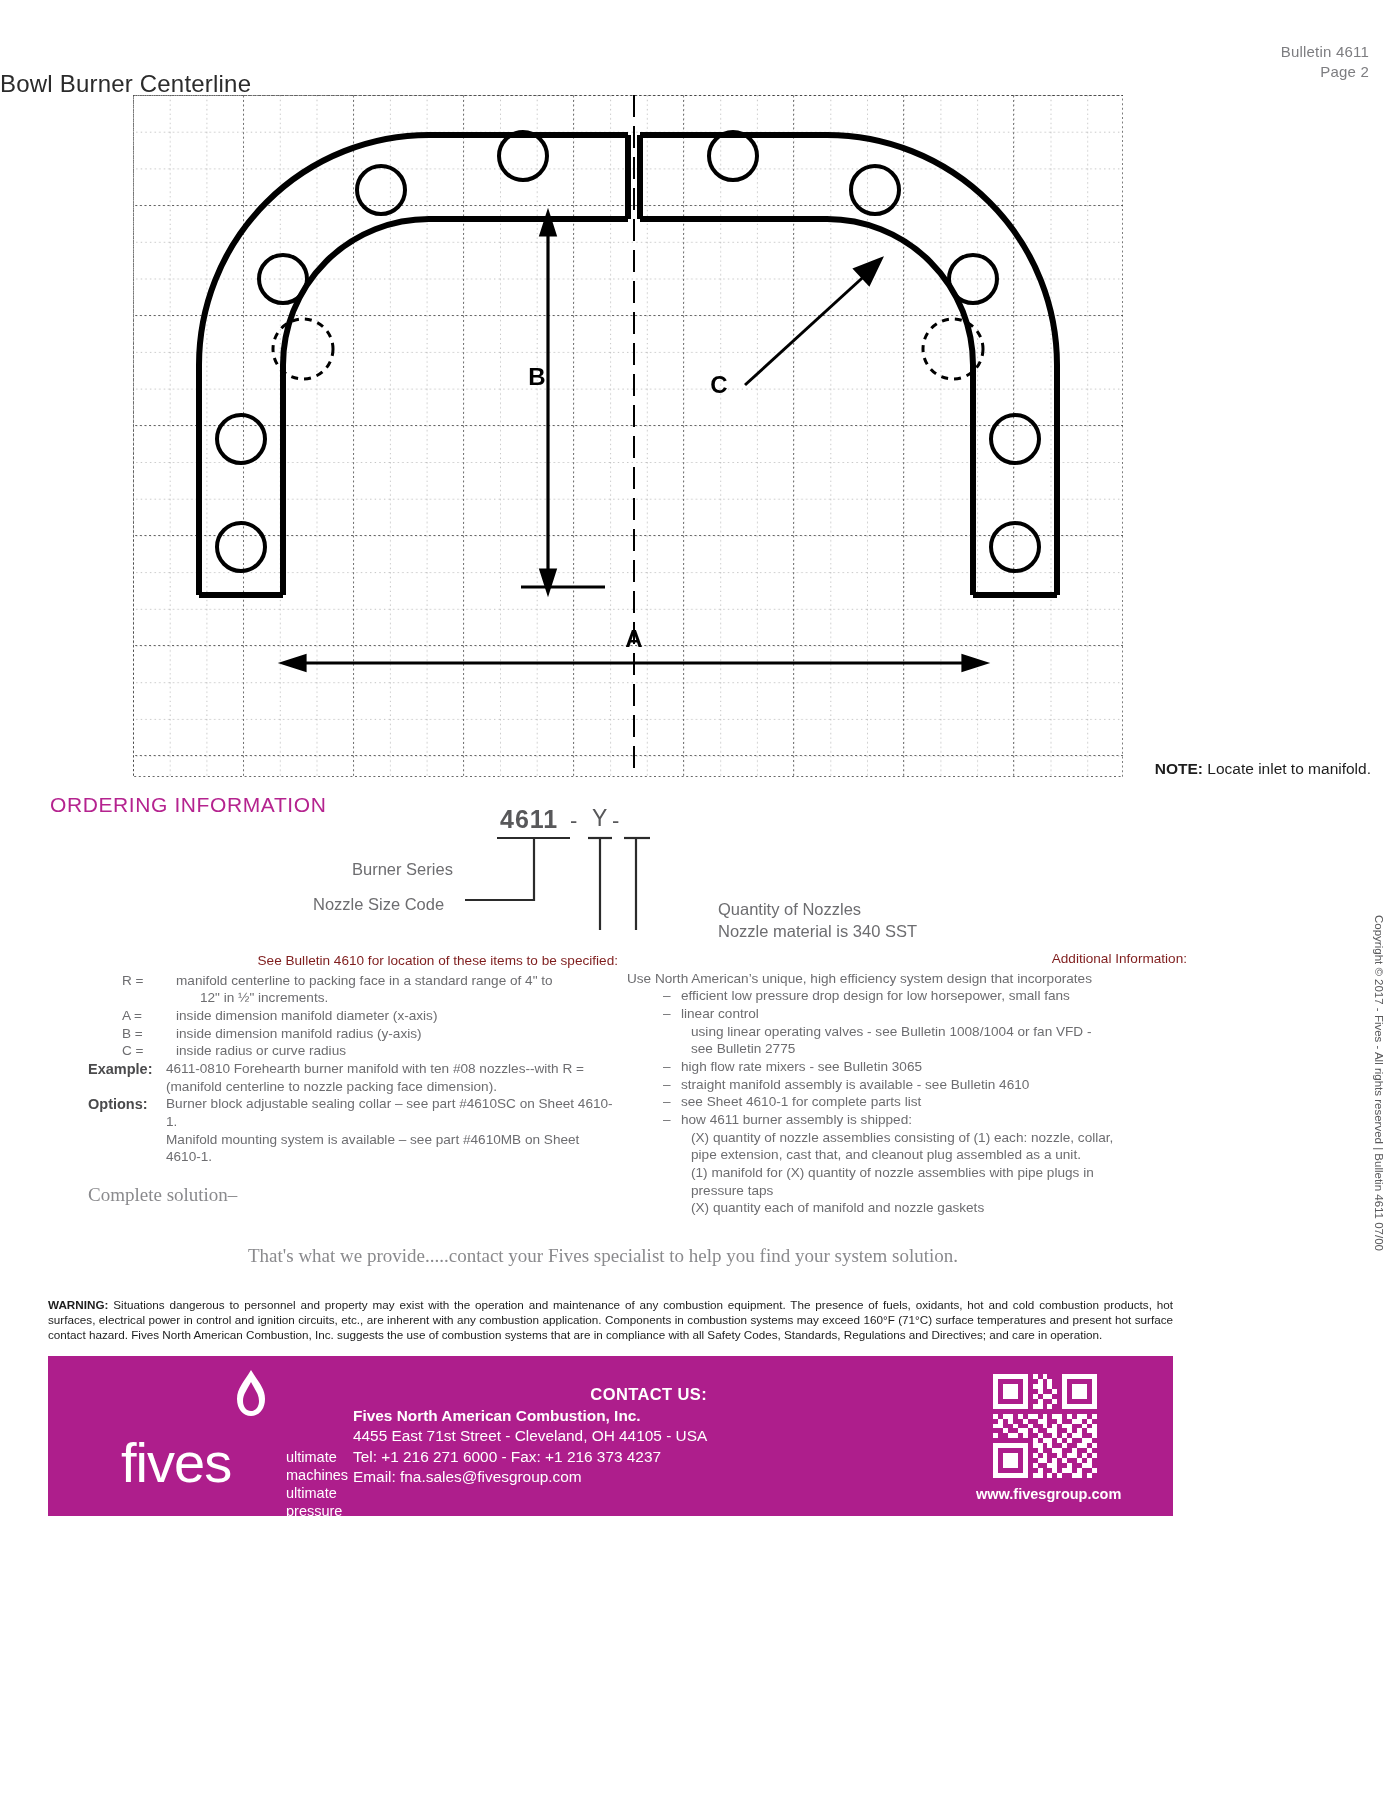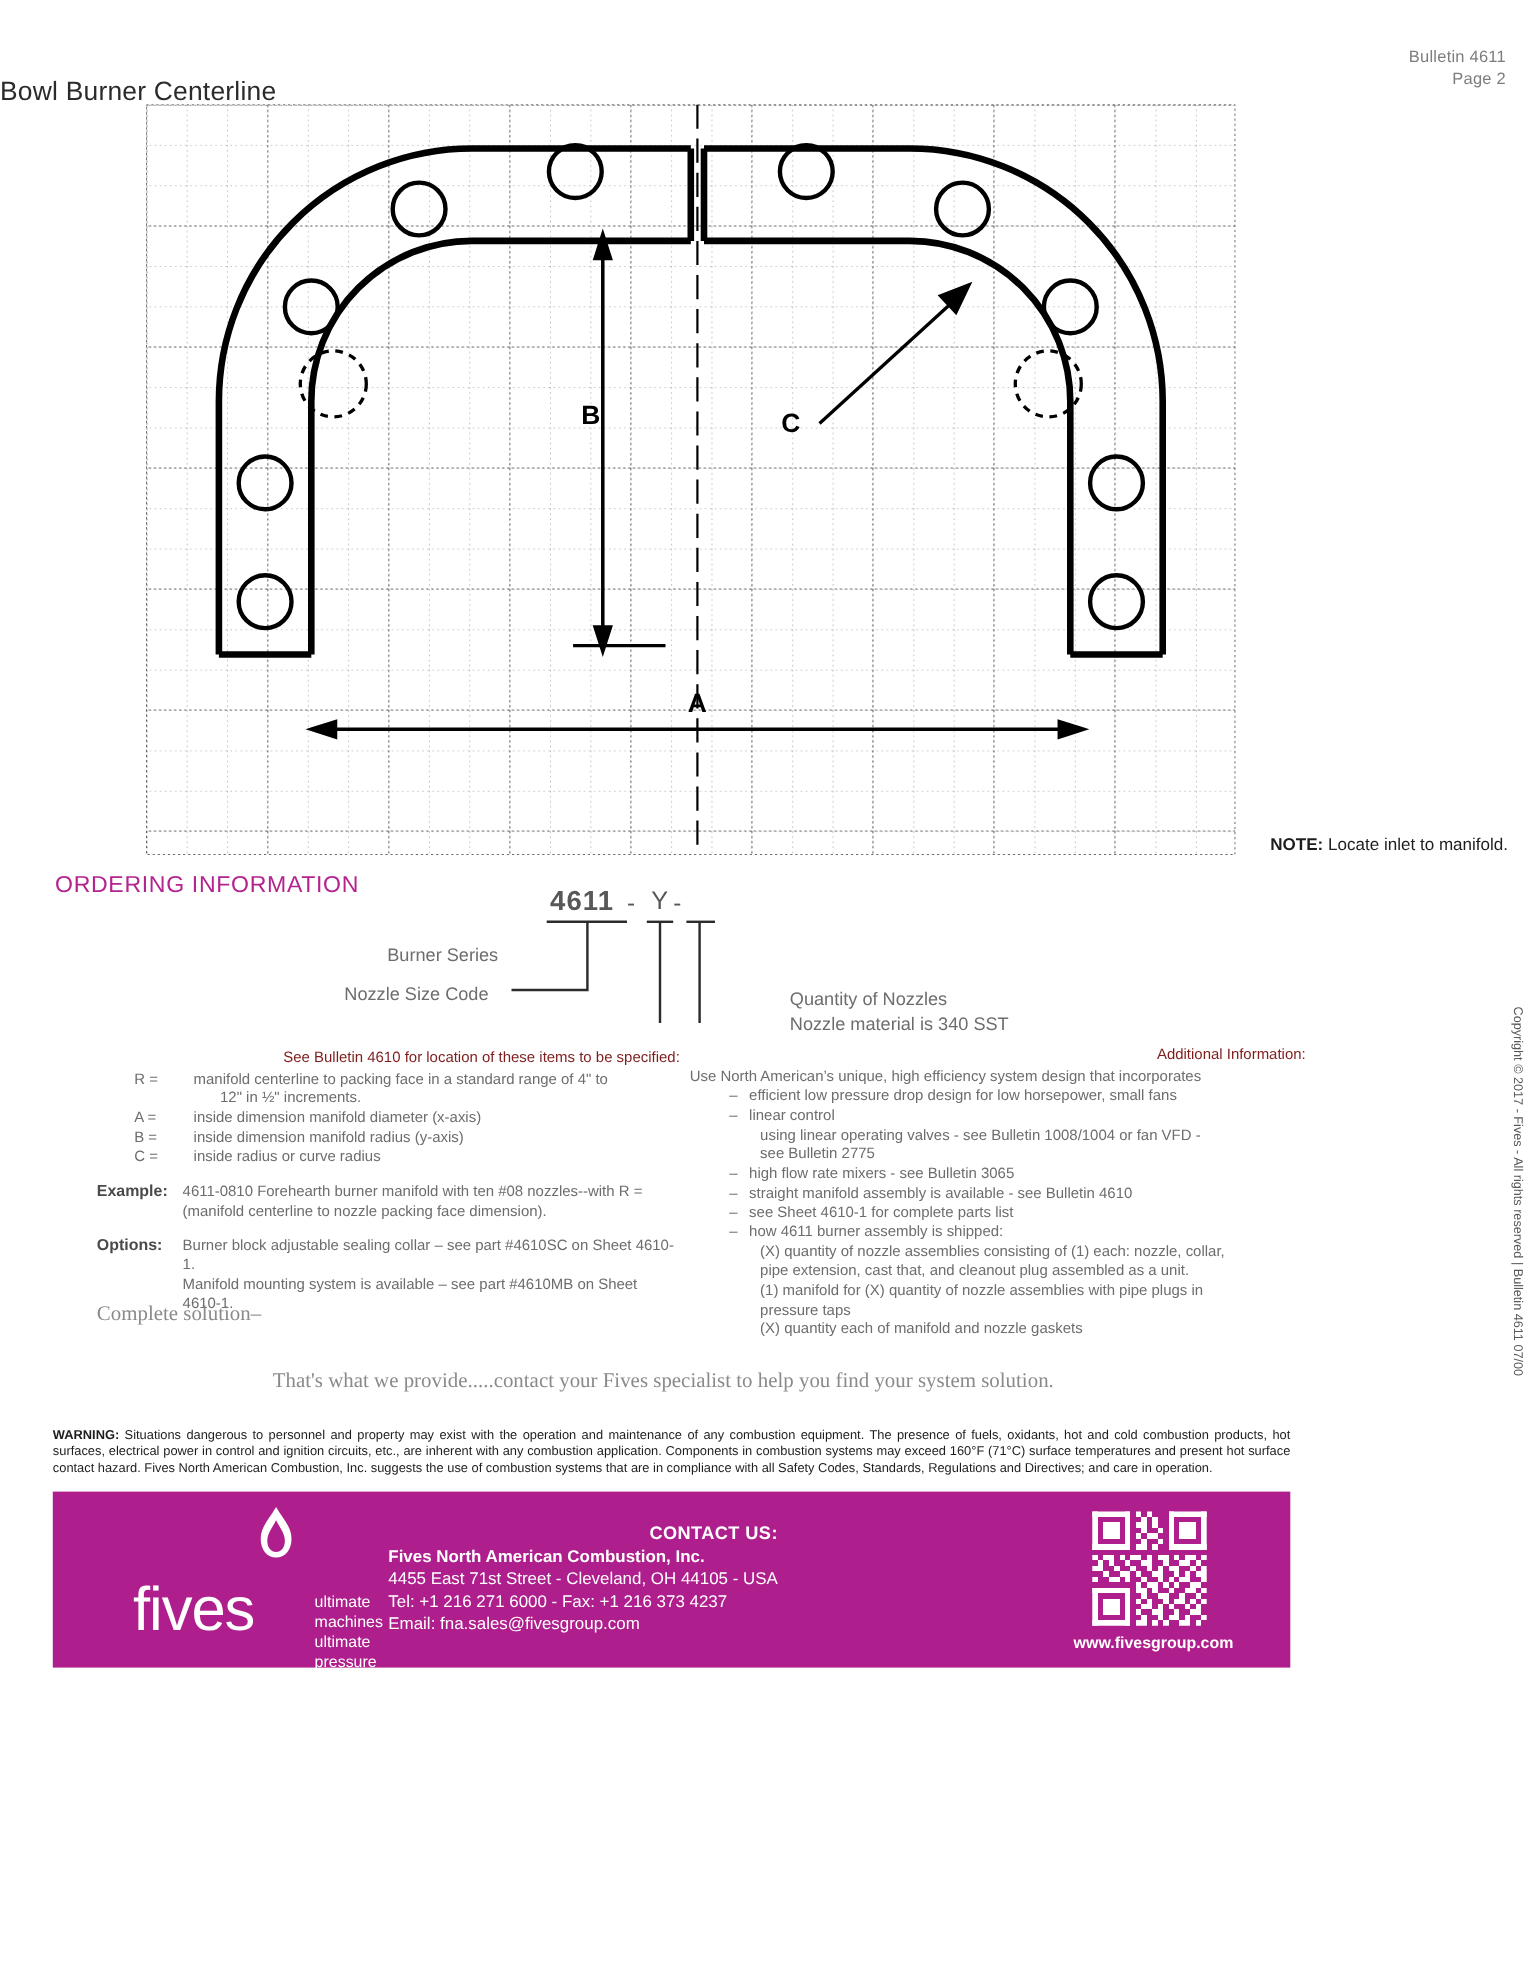--- a/index.html
+++ b/index.html
@@ -42,21 +42,21 @@
   
   .colL{position:absolute; left:88px; top:952px; width:530px;
         font-size:13.6px; line-height:1.30; color:#6d6d70;}
   .colR{position:absolute; left:627px; top:950px; width:560px;
         font-size:13.6px; line-height:1.30; color:#6d6d70;}
   .hd{font-weight:normal; color:#7f1d1d; display:block; margin-bottom:2px;text-align:right;}
   .row{display:flex;}
   .row .k{flex:0 0 auto;}
   .ind1{padding-left:36px;}
   .ind2{padding-left:64px;}
-  .exrow{display:flex; margin-top:14px;}
+  .exrow{display:flex; }
   .exrow .k{flex:0 0 78px; font-weight:bold; color:#4a4a4c; font-size:14.5px;}
   .exrow .v{flex:1;}
   .justi{text-align:justify;}
 
   
   .tag1{position:absolute; left:88px; top:1184px; font-family:"Liberation Serif", serif;
         font-size:19px; color:#8a8a8d;}
   .tag2{position:absolute; left:248px; top:1245px; font-family:"Liberation Serif", serif;
         font-size:19px; color:#8a8a8d;}
 

